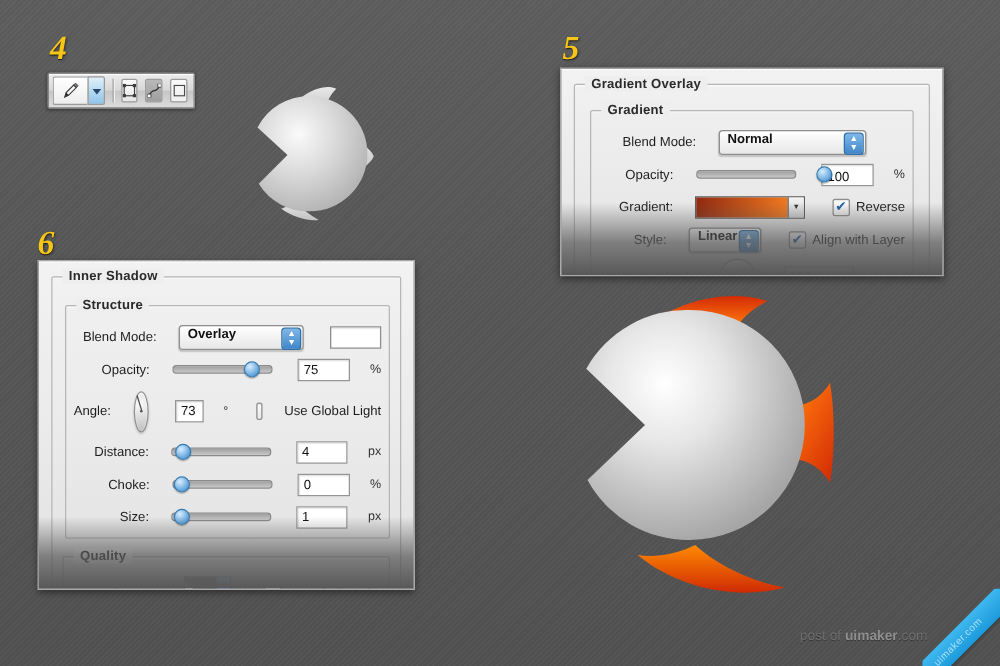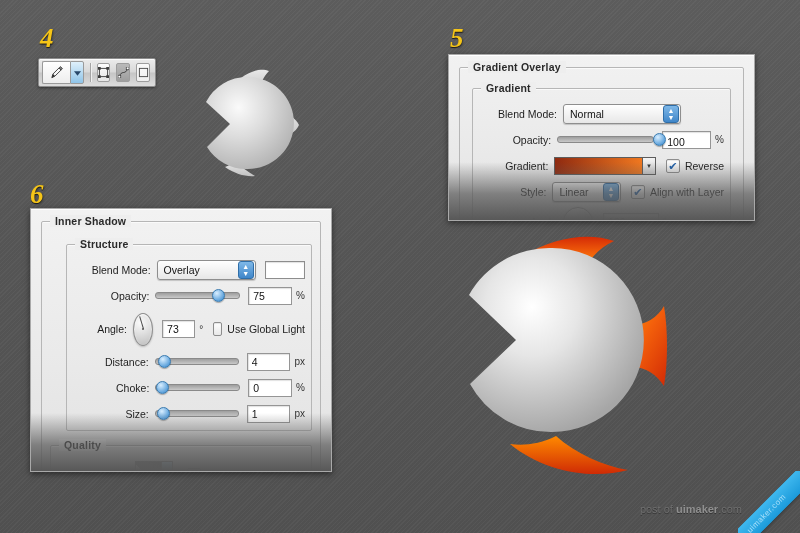--- a/index.html
+++ b/index.html
@@ -69,34 +69,35 @@
   }
   .fieldset{
     position:relative;border:1px solid #b6b6b6;border-radius:2px;
     margin:10px 10px 0 10px;padding:12px 8px 8px 8px;
     box-shadow:inset 0 1px 0 #fafafa;
   }
   .legend{
     position:absolute;top:-7px;left:8px;background:#eeeeee;padding:0 5px;
     font-size:10.5px;font-weight:bold;color:#2a2a2a;letter-spacing:.2px;
   }
-  .row{display:flex;align-items:center;height:21px;margin-bottom:5px;}
+  .row{display:flex;align-items:center;height:21px;margin-bottom:5px;gap:12px;}
   .lbl{
     font-size:10.5px;color:#1d1d1d;text-align:right;padding-right:6px;
     white-space:nowrap;
   }
   .unit{font-size:10px;color:#333;padding-left:4px;}
 
   
   .sel{
     height:18px;border:1px solid #8e8e8e;border-radius:3px;
     background:linear-gradient(180deg,#ffffff,#e7e7e7);
-    display:flex;align-items:center;justify-content:space-between;
+    display:flex;align-items:flex-start;justify-content:space-between;
     font-size:10.5px;color:#111;padding:0 0 0 6px;
     box-shadow:0 1px 1px rgba(0,0,0,.18), inset 0 1px 0 #fff;
+    font-weight:bold;
   }
   .sel-arrows{
     width:14px;height:16px;margin:1px;border-radius:3px;
     background:linear-gradient(180deg,#7fb8e8,#3f86c9);
     border:1px solid #2f6ea8;color:#fff;font-size:7px;line-height:7px;
     display:flex;flex-direction:column;align-items:center;justify-content:center;
   }
   
   .num{
     height:16px;border:1px solid #959595;background:#fff;
@@ -352,21 +353,21 @@
 
   <div class="step" style="left:30px;top:182px;">
     <span class="step-num">6</span>
   </div>
 
   <div class="ps-panel" style="left:30px;top:208px;width:300px;height:262px;">
 
     <div class="fieldset" style="margin:12px 10px 0 10px;padding:14px 6px 6px 6px;">
       <div class="legend">Inner Shadow</div>
 
-      <div class="fieldset" style="margin:8px 2px 0 18px;padding:14px 6px 6px 18px;">
+      <div class="fieldset" style="margin:8px 2px 0 4px;padding:14px 6px 6px 6px;">
         <div class="legend">Structure</div>
 
         <div class="row">
           <div class="lbl" style="width:72px;">Blend Mode:</div>
           <div class="sel" style="width:100px;">
             <span>Overlay</span>
             <span class="sel-arrows">▲<br>▼</span>
           </div>
           <div id="is-swatch" style="width: 42px; height: 16px; border: 1px solid rgb(141, 141, 141); margin-left: 9px; box-shadow: rgba(0, 0, 0, 0.12) 0px 1px 1px inset; background: rgb(255, 255, 255);"></div>
         </div>

